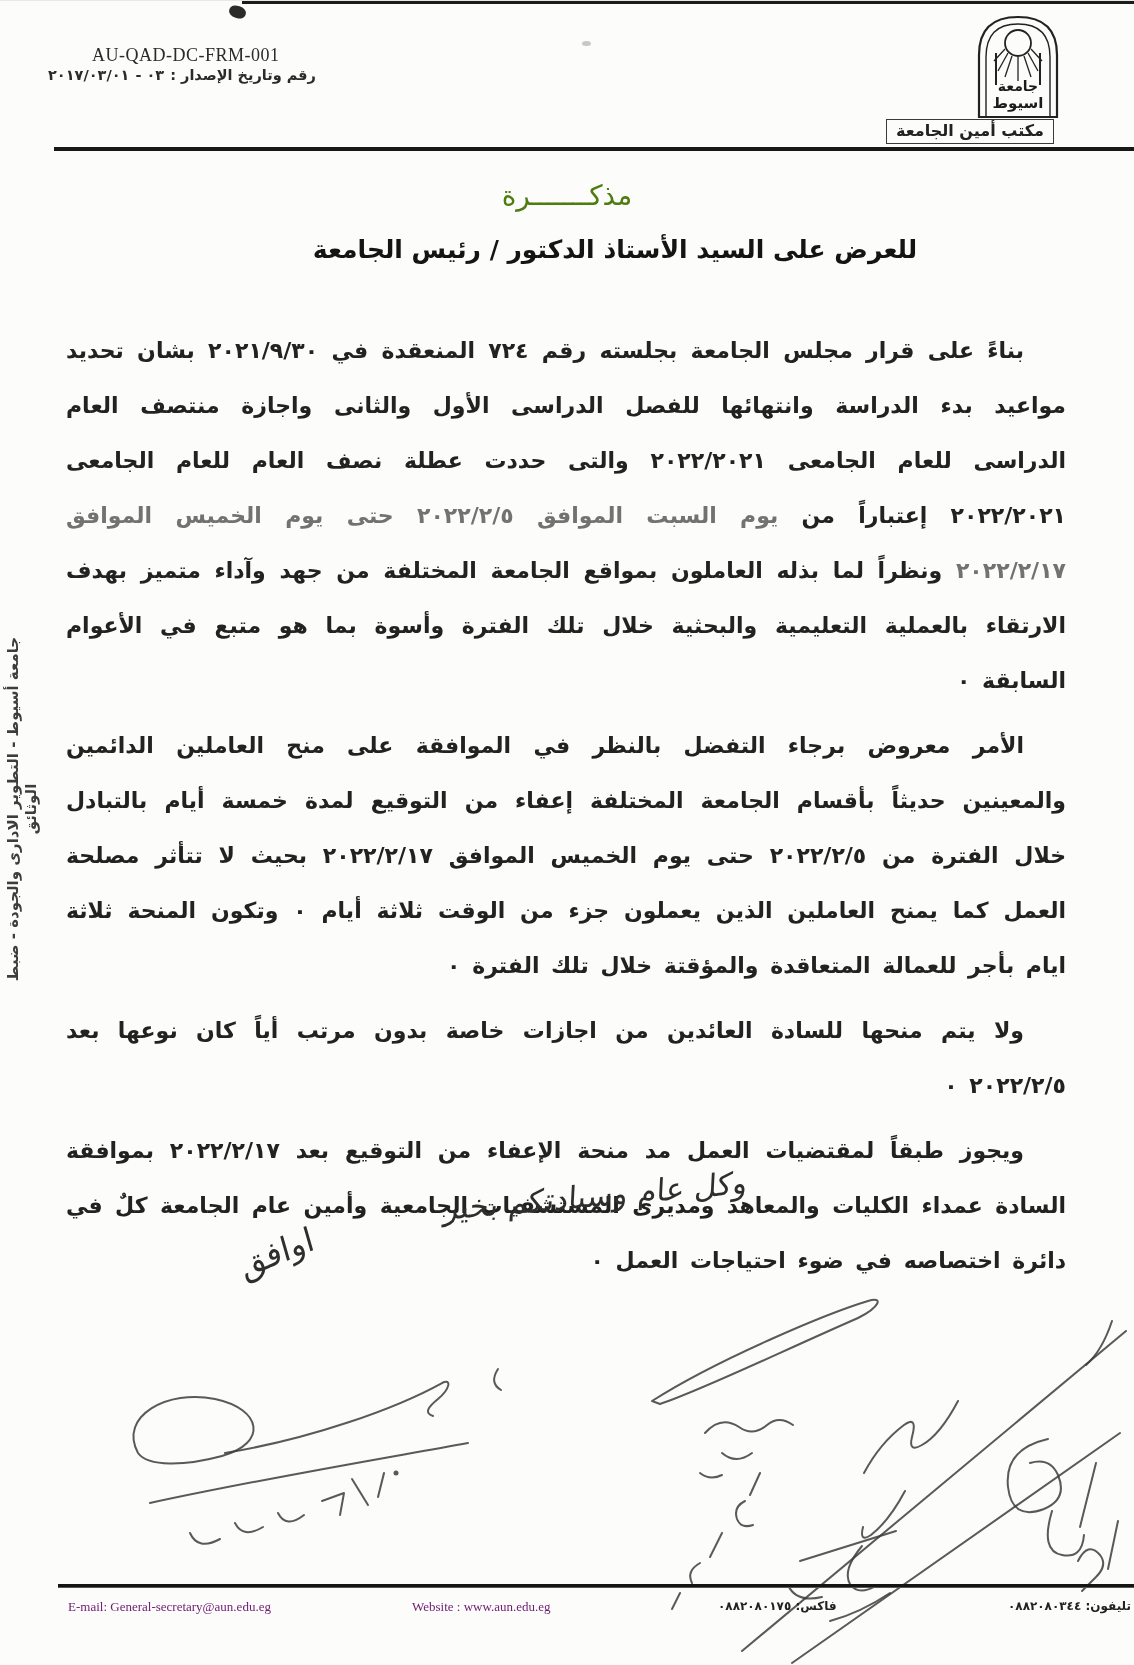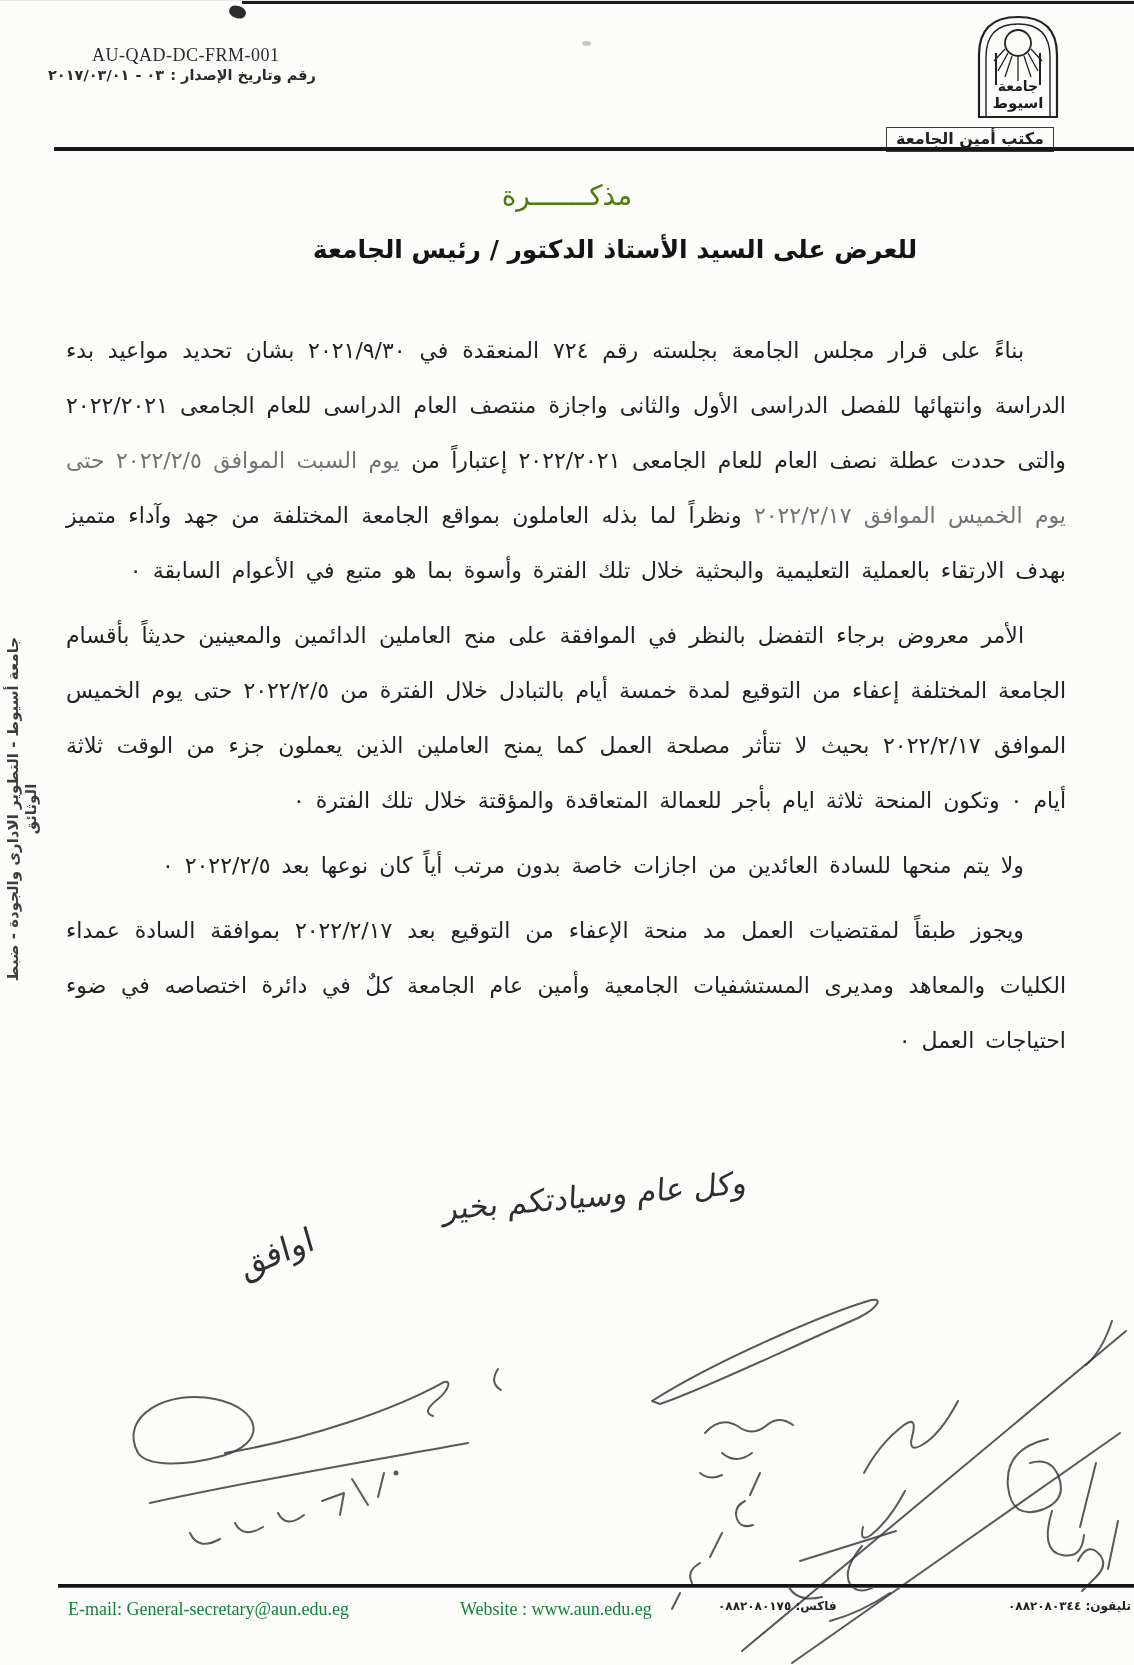--- a/index.html
+++ b/index.html
@@ -10,56 +10,56 @@
   }
   
   .artifact-topline{position:absolute;top:0;left:242px;width:892px;height:3px;background:#1c1c1c;}
   .artifact-blob{position:absolute;top:5px;left:229px;width:17px;height:12px;background:#2b2b2b;border-radius:45%;transform:rotate(18deg);}
   .artifact-speck{position:absolute;top:40px;left:582px;width:9px;height:5px;background:#9a9a9a;opacity:.55;border-radius:50%;}
   
   .form-code{position:absolute;top:44px;left:92px;font-family:"Liberation Serif",serif;font-size:18px;letter-spacing:.5px;color:#2a2a2a;}
   .issue-line{position:absolute;top:66px;left:48px;direction:rtl;display:flex;gap:6px;font-size:14.5px;font-weight:700;color:#2a2a2a;}
   .logo{position:absolute;top:8px;left:972px;}
   .office-box{
-    position:absolute;top:126px;left:886px;width:168px;box-sizing:border-box;
+    position:absolute;top:118px;left:886px;width:168px;box-sizing:border-box;
     border:1px solid #3a3a3a;padding:1px 6px 3px;text-align:center;
     direction:rtl;font-size:16px;font-weight:700;color:#222;
   }
   .header-rule{position:absolute;top:146px;left:54px;width:1080px;height:4px;background:#181818;}
   
   .doc-title{position:absolute;top:178px;left:0;width:100%;text-align:center;direction:rtl;
     font-size:28px;font-weight:400;color:#4d7c0f;letter-spacing:1px;}
   .doc-subtitle{position:absolute;top:234px;left:0;width:100%;text-align:center;direction:rtl;
     font-size:25px;font-weight:700;color:#141414;padding-left:48px;}
   
   .body-text{
     position:absolute;top:322px;right:68px;left:66px;direction:rtl;
-    font-size:22px;font-weight:400;line-height:55px;text-align:justify;
+    font-size:22px;font-weight:700;line-height:55px;text-align:justify;
     word-spacing:4px;color:#222;
   }
   .body-text p{margin:0 0 6px 0;text-indent:42px;}
   .body-text p.sp{margin-top:10px;}
   .faded{color:#4c4c4c;filter:blur(.5px);opacity:.78;}
   
   .vertical-text{
     position:absolute;left:-178px;top:790px;width:400px;text-align:center;
     transform:rotate(-90deg);direction:rtl;font-size:15px;font-weight:700;color:#3d3d3d;
   }
   
   .handwriting{position:absolute;direction:rtl;color:#2e2e2e;font-weight:400;}
   .greeting{top:1178px;left:408px;width:340px;font-size:31px;transform:rotate(-5deg) skewX(-8deg);letter-spacing:1px;}
   .approval{top:1232px;left:238px;font-size:33px;transform:rotate(-22deg) skewX(-6deg);}
   .sig-layer{position:absolute;top:0;left:0;pointer-events:none;}
   .sig-layer path{fill:none;stroke:#3c3c3c;stroke-width:2;stroke-linecap:round;stroke-linejoin:round;opacity:.85;}
   .sig-layer circle{fill:#3c3c3c;opacity:.85;}
   
   .footer-rule{position:absolute;top:1583px;left:58px;width:1076px;height:3px;background:#151515;border-bottom:1px solid #555;}
-  .footer-item{position:absolute;top:1598px;font-family:"Liberation Serif",serif;font-size:18px;color:#15803d;}
+  .footer-item{position:absolute;top:1598px;font-family:"Liberation Serif",serif;font-size:13px;color:#701a75;}
   .footer-email{left:68px;}
-  .footer-website{left:460px;}
+  .footer-website{left:412px;}
   .footer-ar{position:absolute;top:1598px;direction:rtl;font-size:12px;font-weight:700;color:#222;}
   .footer-fax{left:718px;}
   .footer-phone{left:1008px;text-align:center;}
 </style>
 </head>
 <body>
 
 <div class="page">
 
   <div class="artifact-topline"></div>

